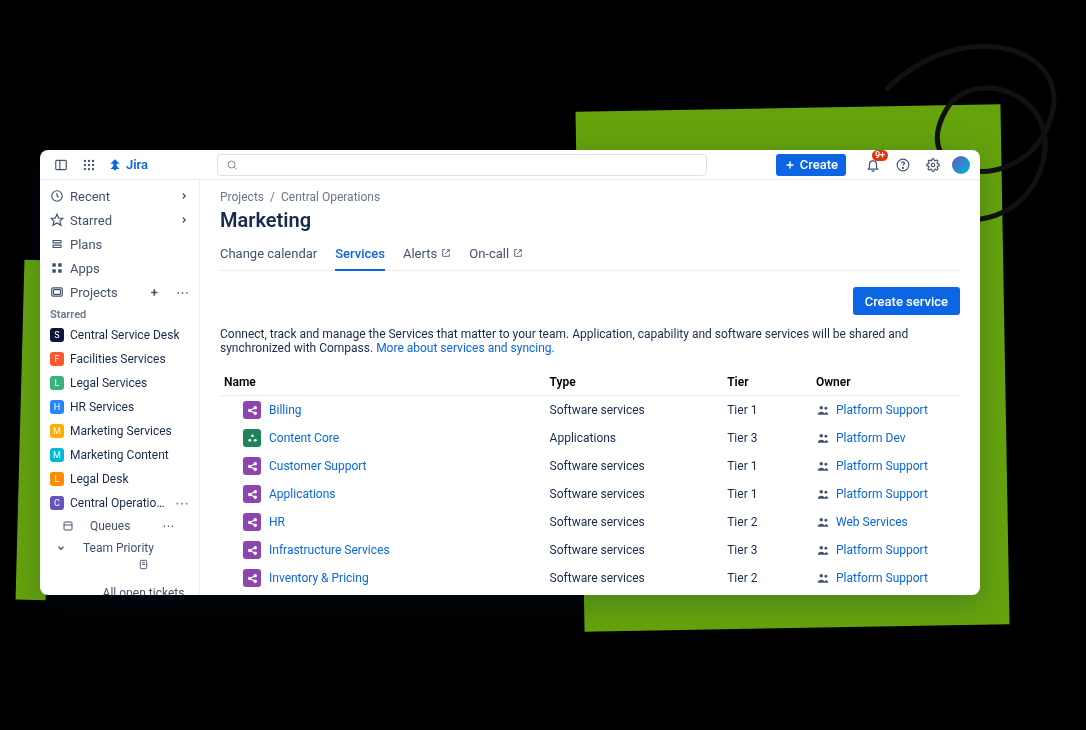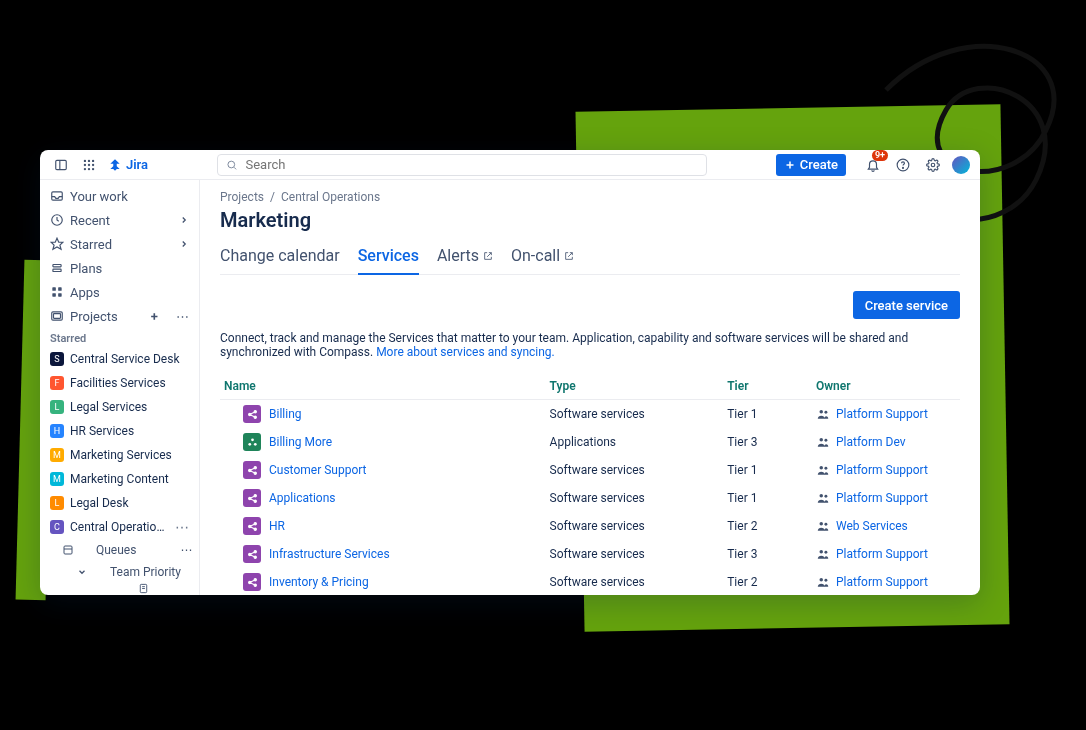--- a/index.html
+++ b/index.html
@@ -35,43 +35,43 @@
   .side-row { display:flex; align-items:center; gap:6px; height:24px; padding:0 10px; color:#42526e; cursor:pointer; white-space:nowrap; }
   .side-row .spacer{flex:1;}
   .side-row .chev{color:#42526e;}
   .side-row .mini{width:14px;display:flex;justify-content:center;color:#42526e;}
   .side-heading{ padding:4px 10px 2px; font-size:11px; color:#6b778c; font-weight:600; }
   .proj-row{ display:flex; align-items:center; gap:6px; height:24px; padding:0 10px; cursor:pointer; }
   .proj-ico{ width:14px; height:14px; border-radius:3px; display:flex; align-items:center; justify-content:center; font-size:9px; color:#fff; flex:none; }
   .proj-row .label{ flex:1; overflow:hidden; text-overflow:ellipsis; white-space:nowrap; color:#172b4d; font-size:12px; }
   .proj-row .more{ color:#6b778c; font-size:14px; line-height:1; }
   .tree1{padding-left:22px;}
-  .tree2{padding-left:36px;text-align:right;}
+  .tree2{padding-left:15px;text-align:right;}
   .tree3{padding-left:48px;flex-direction:column;}
-  .tree-row{display:flex;align-items:center;gap:22px;height:22px;color:#42526e;cursor:pointer;font-size:12px;}
+  .tree-row{display:flex;align-items:center;gap:16px;height:22px;color:#42526e;cursor:pointer;font-size:12px;}
   .tree-row .mini{width:12px;display:flex;justify-content:center;}
 
   
   .main{ flex:1; overflow:hidden auto; padding:10px 20px 0; }
   .crumbs{ display:flex; align-items:center; gap:6px; color:#6b778c; font-size:12px; }
   .crumbs a{ color:#6b778c; text-decoration:none; }
   h1.page-title{ margin:4px 0 8px; font-size:20px; font-weight:600; color:#172b4d; }
   .tabs{ display:flex; gap:18px; border-bottom:1px solid #ebecf0; }
-  .tab{ padding:6px 0 8px; font-size:16px; color:#42526e; cursor:pointer; display:flex; align-items:center; gap:4px; border-bottom:2px solid transparent; margin-bottom:-1px; }
+  .tab{ padding:6px 0 8px; font-size:13px; color:#42526e; cursor:pointer; display:flex; align-items:center; gap:4px; border-bottom:2px solid transparent; margin-bottom:-1px; }
   .tab.active{ color:#0c66e4; border-bottom-color:#0c66e4; font-weight:500; }
   .ext-ico{width:10px;height:10px;}
 
   .action-row{ display:flex; justify-content:flex-end; padding:16px 0 12px; }
   .btn-primary.big{ height:28px; padding:0 12px; font-size:13px; }
 
   .helper{ font-size:12px; color:#172b4d; padding-bottom:14px; }
   .helper a{ color:#0c66e4; text-decoration:none; }
 
   table.svc{ width:100%; border-collapse:collapse; font-size:12px; }
-  table.svc th{ text-align:left; font-weight:600; color:#0f766e; padding:6px 4px; border-bottom:1px solid #ebecf0; }
+  table.svc th{ text-align:left; font-weight:600; color:#000000; padding:6px 4px; border-bottom:1px solid #ebecf0; }
   table.svc td{ padding:5px 4px; color:#172b4d; vertical-align:middle; }
   .svc-name{ display:flex; align-items:center; gap:8px;margin-left:19px; }
   .svc-ico{ width:18px; height:18px; border-radius:3px; display:flex; align-items:center; justify-content:center; color:#fff; }
   .svc-ico svg{width:11px;height:11px;}
   .link{ color:#0c66e4; text-decoration:none; }
   .owner{ display:flex; align-items:flex-end; gap:6px; }
   .owner-ico{ width:14px; height:14px; color:#42526e; }
 
   .col-name{width:44%;} .col-type{width:24%;} .col-tier{width:12%;} .col-owner{width:20%;}
 
@@ -116,21 +116,20 @@
         </svg>
       <span>Jira</span>
     </div>
 
     <div class="search-wrap">
       <label class="search">
         <svg width="12" height="12" viewBox="0 0 24 24" fill="none" stroke="currentColor" stroke-width="2">
             <circle cx="11" cy="11" r="7"></circle>
             <line x1="21" y1="21" x2="16.65" y2="16.65"></line>
           </svg>
-        <input placeholder="Search" style="">
       </label>
     </div>
 
     <button class="btn-primary">
       <svg viewBox="0 0 24 24" fill="none" stroke="currentColor" stroke-width="3">
           <line x1="12" y1="5" x2="12" y2="19"></line>
           <line x1="5" y1="12" x2="19" y2="12"></line>
         </svg>
       <span>Create</span>
     </button>
@@ -157,30 +156,20 @@
           </svg>
       </div>
       <div class="avatar"></div>
     </div>
   </div>
 
   <div class="body">
 
     <nav class="sidebar">
       <div id="side-items">
-          <div class="side-row">
-            <span class="mini">
-              <svg width="14" height="14" viewBox="0 0 24 24" fill="none" stroke="currentColor" stroke-width="2">
-                <rect x="3" y="5" width="18" height="14" rx="2"></rect>
-                <path d="M3 13h5l2 3h4l2-3h5"></path>
-              </svg>
-            </span>
-            <span>Your work</span>
-            <span class="spacer"></span>
-          </div>
           <div class="side-row">
             <span class="mini">
               <svg width="14" height="14" viewBox="0 0 24 24" fill="none" stroke="currentColor" stroke-width="2">
                 <circle cx="12" cy="12" r="9"></circle>
                 <path d="M12 7v5l3 2"></path>
               </svg>
             </span>
             <span>Recent</span>
             <span class="spacer"></span>
             <span class="chev"><svg width="10" height="10" viewBox="0 0 24 24" fill="none" stroke="currentColor" stroke-width="3">
@@ -396,21 +385,21 @@
             <tr>
               <td>
                 <div class="svc-name">
                   <span class="svc-ico" style="background:#1f845a">
                     <svg viewBox="0 0 24 24" fill="currentColor">
                       <circle cx="12" cy="6" r="3"></circle>
                       <circle cx="6" cy="16" r="3"></circle>
                       <circle cx="18" cy="16" r="3"></circle>
                     </svg>
                   </span>
-                  <a href="#" class="link">Billing More</a>
+                  <a href="#" class="link">Content Core</a>
                 </div>
               </td>
               <td>Applications</td>
               <td>Tier 3</td>
               <td>
                 <div class="owner">
                   <span class="owner-ico"><svg viewBox="0 0 24 24" fill="currentColor">
                       <circle cx="9" cy="8" r="3"></circle>
                       <circle cx="17" cy="9" r="2.5"></circle>
                       <path d="M3 20c0-3 3-5 6-5s6 2 6 5"></path>

